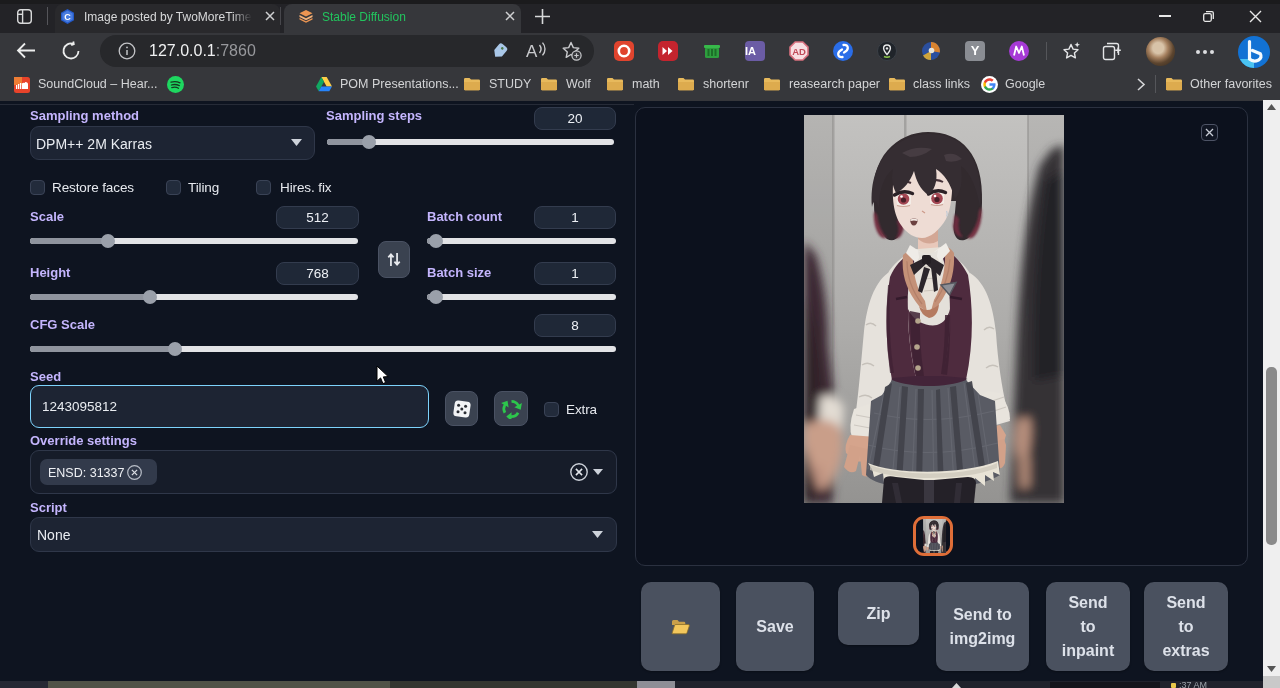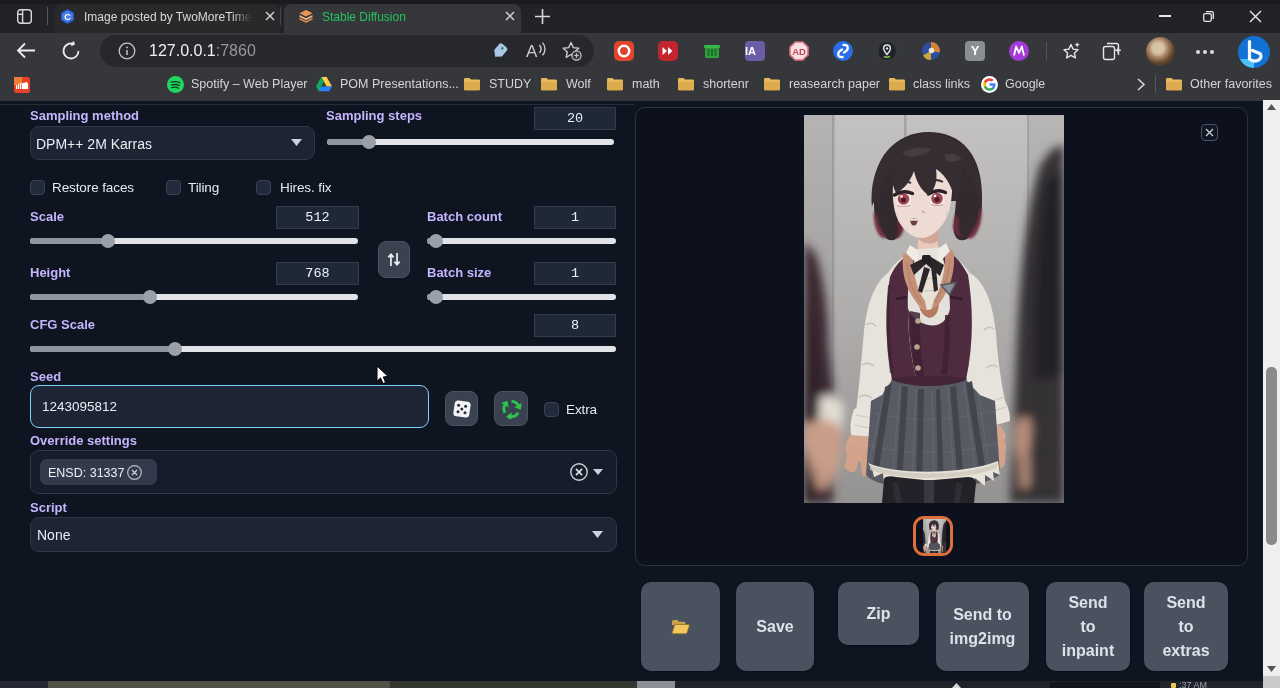--- a/index.html
+++ b/index.html
@@ -9,21 +9,21 @@
 
 #tabbar { position:absolute; left:0; top:0; width:1280px; height:33px; background:#232327; }
 #toolbar { position:absolute; left:0; top:33px; width:1280px; height:35px; background:#36373b; }
 #bookbar { position:absolute; left:0; top:68px; width:1280px; height:33px; background:#36373b; }
 .tabtxt { color:#d8d9da; font-size:12px; }
 #atab { position:absolute; left:284px; top:4px; width:237px; height:29px; background:#36373b; border-radius:8px 8px 0 0; }
 .bkitem { position:absolute; top:0; height:32px; display:flex; align-items:center; color:#d3d4d6; font-size:12.5px; }
 
 #page { position:absolute; left:0; top:101px; width:1263px; height:580px; background:#0e1420; }
 .lbl { position:absolute; color:#c4b5fd; font-size:13px; font-weight:600; }
-.numbox { position:absolute; background:#1f2837; border:1px solid #333c4e; border-radius:0; color:#edf0f5; font-size:13.5px; text-align:center;font-family:Liberation Mono, monospace; }
+.numbox { position:absolute; background:#1f2837; border:1px solid #333c4e; border-radius:8px; color:#edf0f5; font-size:13.5px; text-align:center; }
 .slider { position:absolute; height:6px; border-radius:3px; background:#e2e3e6; }
 .slfill { position:absolute; height:6px; border-radius:3px; background:#8f949e; left:0; top:0; }
 .slthumb { position:absolute; width:14px; height:14px; border-radius:50%; background:#9aa0aa; top:-4px; }
 .chk { position:absolute; width:15px; height:15px; background:#222b3b; border:1px solid #3a4356; border-radius:4px; }
 .chklbl { position:absolute; color:#e6e9ee; font-size:13.5px; font-weight:400; letter-spacing:-0.1px; }
 .sqbtn { position:absolute; background:#3a4250; border:1px solid #4a5263; border-radius:8px; display:flex; align-items:center; justify-content:center; }
 
 #panel { position:absolute; left:635px; top:107px; width:613px; height:459px; border:1px solid #2b3140; border-radius:10px; background:#0c111d; }
 .gbtn { position:absolute; background:#4a515f; border-radius:10px; color:#dde1e9; font-weight:700; font-size:16px; display:flex; align-items:center; justify-content:center; text-align:center; box-shadow:0 1px 2px rgba(0,0,0,.3); }
 
@@ -195,26 +195,26 @@
   <svg class="abs" style="left:14px;top:9px" width="16" height="16" viewBox="0 0 16 16">
     <rect width="16" height="16" rx="2.5" fill="#e8432a"></rect>
     <rect x="0" y="0" width="8" height="8" fill="#ef7d35"></rect>
     <g fill="#fff">
         <rect x="2" y="8" width="1.3" height="4"></rect>
         <rect x="4" y="7" width="1.3" height="5"></rect>
         <rect x="6" y="6" width="1.3" height="6"></rect>
         <path d="M8 6.5 Q9 5.5 10.5 6 Q11 4.8 12.5 5.2 Q14.2 5.6 14 7.5 L14 12 L8 12 Z"></path>
       </g>
   </svg>
+  <div class="bkitem" style="left:38px">SoundCloud – Hear...</div>
 
   <svg class="abs" style="left:167px;top:8px" width="17" height="17" viewBox="0 0 17 17">
     <circle cx="8.5" cy="8.5" r="8.5" fill="#1ed760"></circle>
     <path d="M4 6.2 Q8.5 4.8 13 6.8 M4.4 9 Q8.5 7.8 12.3 9.6 M4.8 11.6 Q8.5 10.6 11.5 12.2" fill="none" stroke="#14381f" stroke-width="1.3" stroke-linecap="round"></path>
   </svg>
-  <div class="bkitem" style="left:191px">Spotify – Web Player</div>
 
   <svg class="abs" style="left:316px;top:9px" width="16" height="15" viewBox="0 0 16 15">
     <path d="M5.3 0 L10.7 0 L16 9.5 L10.7 9.5 Z" fill="#ffcf48"></path>
     <path d="M5.3 0 L8 4.75 L2.7 14.25 L0 9.5 Z" fill="#11a861"></path>
     <path d="M2.7 14.25 L5.3 9.5 L16 9.5 L13.3 14.25 Z" fill="#2684fc"></path>
   </svg>
   <div class="bkitem" style="left:340px">POM Presentations...</div>
   <svg class="abs folder" style="left:464px;top:9px" width="16" height="14" viewBox="0 0 16 14">
       <path d="M0 2.2 Q0 1 1.2 1 L5.5 1 L7 2.6 L14.8 2.6 Q16 2.6 16 3.8 L16 12 Q16 13.2 14.8 13.2 L1.2 13.2 Q0 13.2 0 12 Z" fill="#e7b95c"></path>
       <path d="M0 5 L16 5 L16 12 Q16 13.2 14.8 13.2 L1.2 13.2 Q0 13.2 0 12 Z" fill="#ddab4e"></path>

